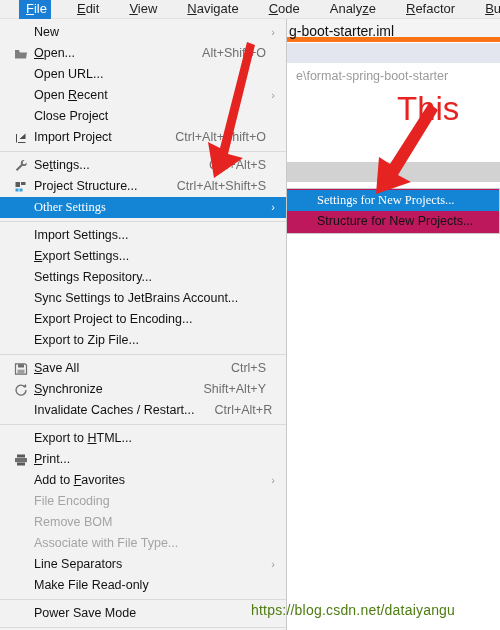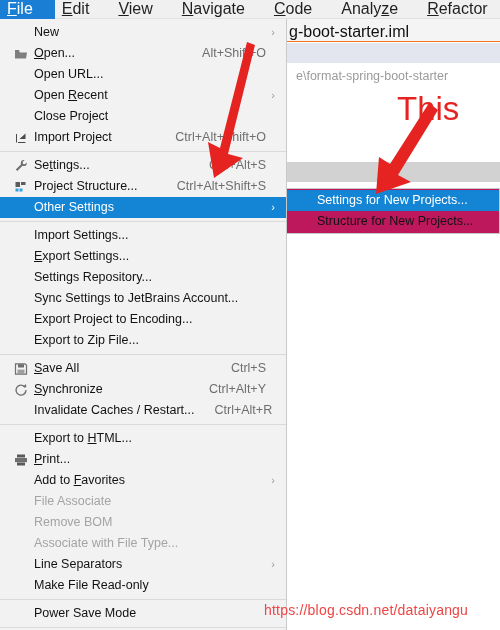--- a/index.html
+++ b/index.html
@@ -23,49 +23,50 @@
     position: absolute;
     left: 0; top: 0;
     width: 500px; height: 19px;
     background: #f0f0f0;
     border-bottom: 1px solid #e2e2e2;
     display: flex;
     align-items: center;
     box-sizing: border-box;
   }
   .mb-item {
-    padding: 2px 22px 3px 7px;
-    font-size: 16px;
+    padding: 2px 4px 3px 7px;
+    font-size: 13px;
     line-height: 14px;
     color: #1f1f1f;
     white-space: nowrap;
     cursor: default;
+    margin-left: 19px;
   }
   .mb-item.active {
     background: #1a7fd4;
     color: #ffffff;
   }
   .mb-item u { text-decoration: underline; }
 
   
   #bg {
     position: absolute;
     left: 286px; top: 19px;
     width: 214px; height: 611px;
     background: #ffffff;
     overflow: hidden;
   }
   .bg-tab {
     position: absolute;
     left: 0; top: 0;
     width: 214px; height: 23px;
     background: #f4f4f4;
-    border-bottom: 1px solid #f97316;
-    box-sizing: border-box;
-    font-size: 16px;
+    border-bottom: 5px solid #f97316;
+    box-sizing: border-box;
+    font-size: 14px;
     color: #101010;
     padding: 4px 0 0 3px;
     white-space: nowrap;
   }
   .bg-strip {
     position: absolute;
     left: 0; top: 24px;
     width: 214px; height: 20px;
     background: #e3e6ef;
   }
@@ -139,21 +140,21 @@
     width: 14px;
     min-width: 14px;
     text-align: center;
     font-size: 11px;
     line-height: 21px;
     color: #9a9a9a;
   }
   .mi.sel {
     background: #1385d4;
   }
-  .mi.sel .lbl { color: #ffffff; }
+  .mi.sel .lbl { color: #ffffff; font-family: Liberation Serif, serif; }
   .mi.sel .arrow { color: #ffffff; }
   .sep {
     height: 1px;
     background: #dadada;
     margin: 3px 0 3px 0;
   }
 
   
   #submenu {
     position: absolute;
@@ -181,23 +182,23 @@
     font-family: "Liberation Sans", sans-serif;
     font-size: 33px;
     font-weight: 400;
     letter-spacing: 0px;
     white-space: nowrap;
   }
 
   
   .watermark {
     position: absolute;
-    left: 264px; top: 602px;
+    left: 251px; top: 602px;
     font-size: 14px;
-    color: #ef4444;
+    color: #4d7c0f;
     white-space: nowrap;
     letter-spacing: 0.2px;
   }
 </style>
 </head>
 <body>
 
 <div id="bg">
   <div class="bg-tab">g-boot-starter.iml</div>
   <div class="bg-strip"></div>
@@ -368,21 +369,21 @@
       <span class="ico">
         <span class="icon-glyph" style="display: inline-flex; align-items: center; justify-content: center; width: 16px; height: 16px;">
           <svg width="14" height="14" viewBox="0 0 14 14">
             <path d="M11.2,4.4 A5,5 0 1 0 12,7" fill="none" stroke="#6f6f6f" stroke-width="1.4"></path>
             <path d="M8.6,4.1 L12.3,4.3 L12,1 Z" fill="#6f6f6f"></path>
           </svg>
         </span>
       </span>
       <span class="lbl"><u>S</u>ynchronize</span>
       <span class="spacer"></span>
-      <span class="accel">Ctrl+Alt+Y</span>
+      <span class="accel">Shift+Alt+Y</span>
       <span class="arrow"></span>
     </div>
     <div class="mi">
       <span class="ico"></span>
       <span class="lbl">Invalidate Caches / Restart...</span>
       <span class="spacer"></span>
       <span class="accel">Ctrl+Alt+R</span>
       <span class="arrow"></span>
     </div>
     <div class="sep"></div>
@@ -407,21 +408,21 @@
       <span class="arrow"></span>
     </div>
     <div class="mi">
       <span class="ico"></span>
       <span class="lbl">Add to <u>F</u>avorites</span>
       <span class="spacer"></span>
       <span class="arrow">›</span>
     </div>
     <div class="mi disabled">
       <span class="ico"></span>
-      <span class="lbl">File Associate</span>
+      <span class="lbl">File Encoding</span>
       <span class="spacer"></span>
       <span class="arrow"></span>
     </div>
     <div class="mi disabled">
       <span class="ico"></span>
       <span class="lbl">Remove BOM</span>
       <span class="spacer"></span>
       <span class="arrow"></span>
     </div>
     <div class="mi disabled">

